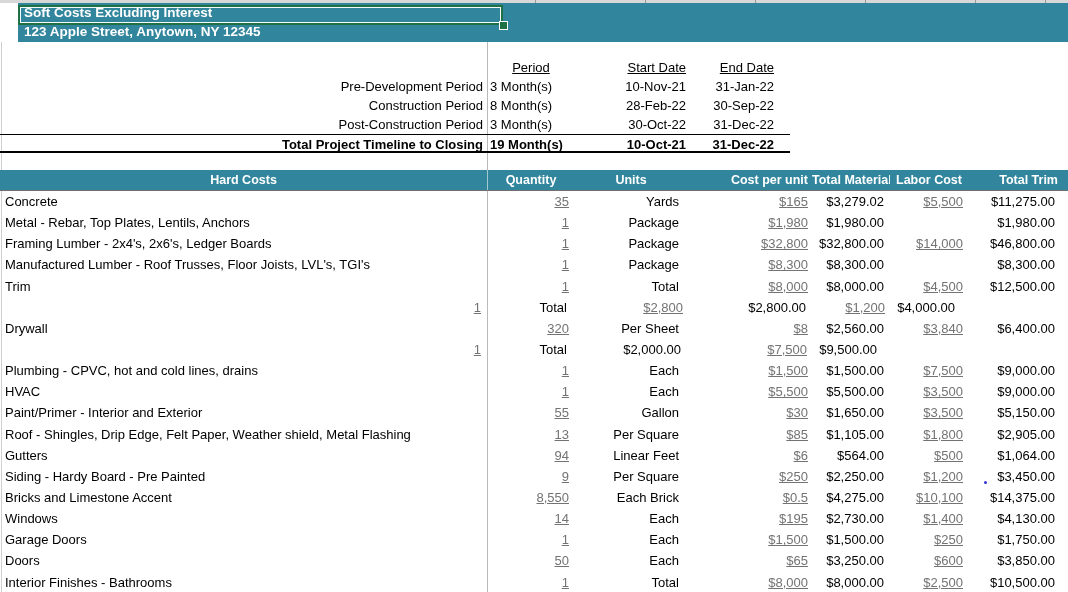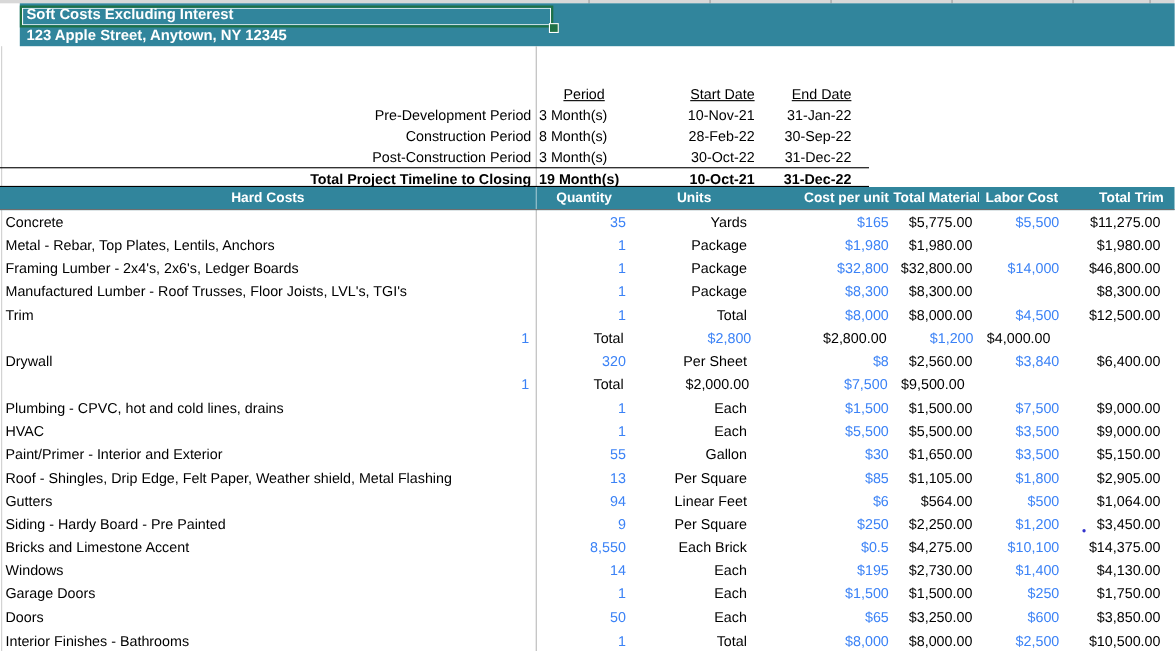--- a/index.html
+++ b/index.html
@@ -22,21 +22,21 @@
        box-shadow:inset 0 0 0 1px rgba(255,255,255,.95);box-sizing:border-box;pointer-events:none;}
   .sel-handle{position:absolute;left:481px;top:18px;width:7px;height:7px;background:#1F7145;
               border:1px solid #fff;box-sizing:content-box;}
 
   
   .gl{position:absolute;width:1px;background:#b9b9b9;}
   .gl-left{left:1px;top:42px;height:550px;background:#cfcfcf;}
   .gl-main{left:487px;top:42px;height:550px;}
 
   
-  .timeline{position:absolute;left:0;top:76px;width:790px;}
+  .timeline{position:absolute;left:0;top:58px;width:790px;}
   .tl-row{display:grid;grid-template-columns:487px 88px 115px 100px;height:19px;
           font-size:13px;line-height:19px;}
   .tl-row .cell{white-space:nowrap;overflow:hidden;}
   .tl-label{text-align:right;padding-right:4px;}
   .tl-period{text-align:left;padding-left:3px;}
   .tl-start{text-align:right;padding-right:4px;}
   .tl-end{text-align:right;padding-right:16px;}
   .tl-head .cell{text-decoration:underline;}
   .tl-head .tl-period{text-align:center;padding-left:0;}
   .tl-total{font-weight:bold;border-top:1.5px solid #000;border-bottom:2px solid #000;box-sizing:border-box;}
@@ -59,21 +59,21 @@
   .hc-body{position:absolute;left:0;top:191px;width:1068px;}
   .hc-row{height:21.15px;font-size:13px;line-height:21px;}
   .hc-row .cell{white-space:nowrap;overflow:hidden;}
   .c-name{text-align:left;padding-left:5px;}
   .c-qty{text-align:right;padding-right:6px;}
   .c-units{text-align:right;padding-right:8px;}
   .c-cpu{text-align:right;padding-right:4px;}
   .c-tm{text-align:right;padding-right:6px;}
   .c-labor{text-align:right;padding-right:5px;}
   .c-tc{text-align:right;padding-right:13px;}
-  .blue{color:#3b82f6;}
+  .blue{color:#737373;text-decoration:underline;}
 
   .stray-dot{position:absolute;left:984px;top:481px;width:3px;height:3px;border-radius:50%;background:#3333CC;}
 </style>
 </head>
 <body>
 
 <div class="sheet">
 
   <div class="top-strip">
     <div class="tick" style="left:535px"></div>
@@ -139,21 +139,21 @@
     <div class="cell h-tc">Total Trim</div>
   </div>
   <div class="hc-header-sep"></div>
 
   <div class="hc-body">
       <div class="hc-row hc-grid">
         <div class="cell c-name">Concrete</div>
         <div class="cell c-qty blue">35</div>
         <div class="cell c-units">Yards</div>
         <div class="cell c-cpu blue">$165</div>
-        <div class="cell c-tm">$5,775.00</div>
+        <div class="cell c-tm">$3,279.02</div>
         <div class="cell c-labor blue">$5,500</div>
         <div class="cell c-tc">$11,275.00</div>
       </div>
       <div class="hc-row hc-grid">
         <div class="cell c-name">Metal - Rebar, Top Plates, Lentils, Anchors</div>
         <div class="cell c-qty blue">1</div>
         <div class="cell c-units">Package</div>
         <div class="cell c-cpu blue">$1,980</div>
         <div class="cell c-tm">$1,980.00</div>
         <div class="cell c-labor blue"></div>

